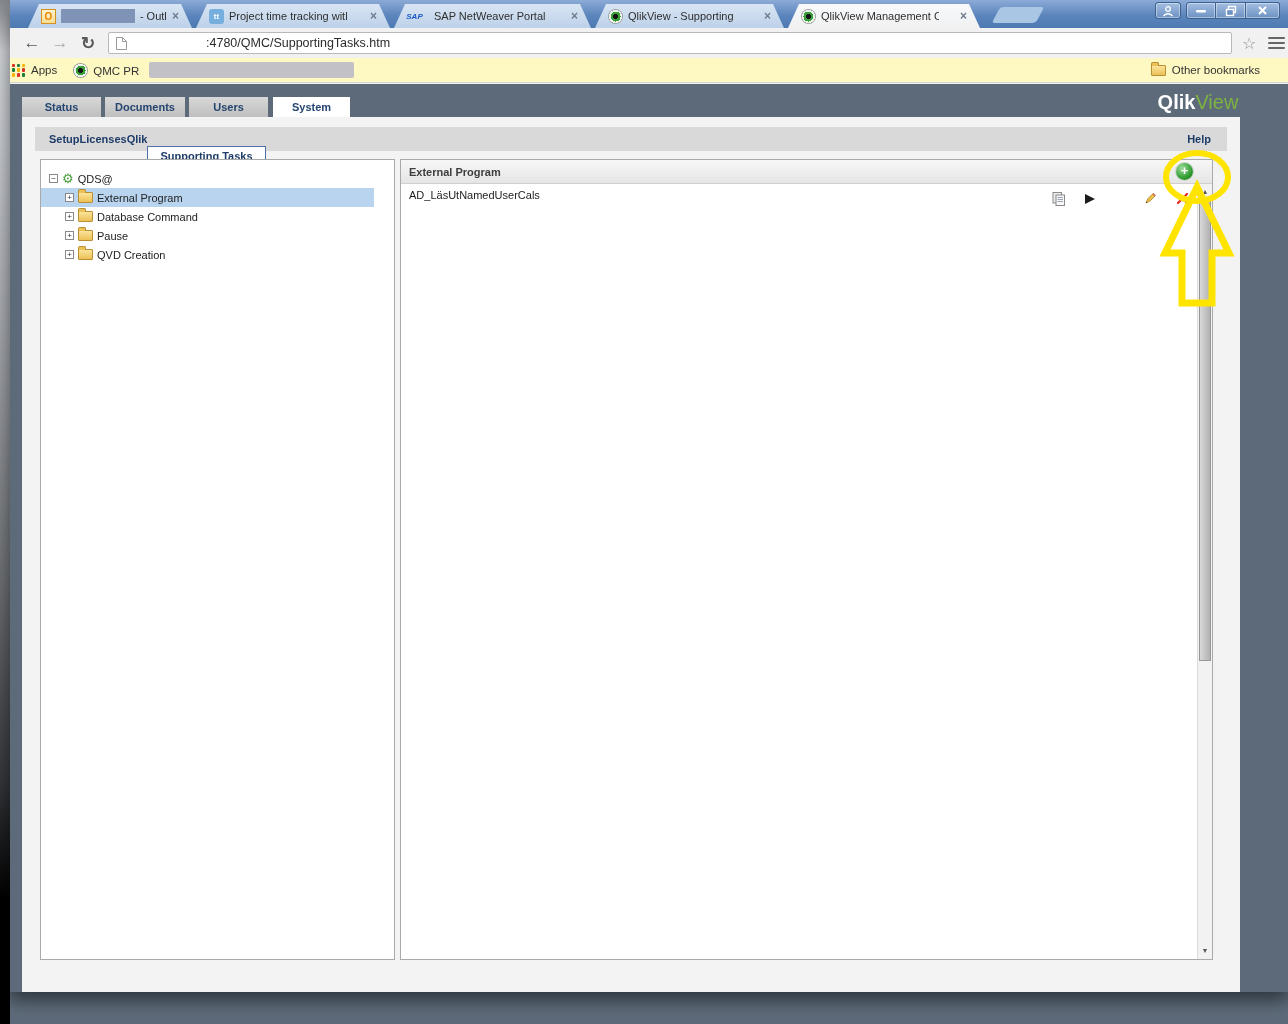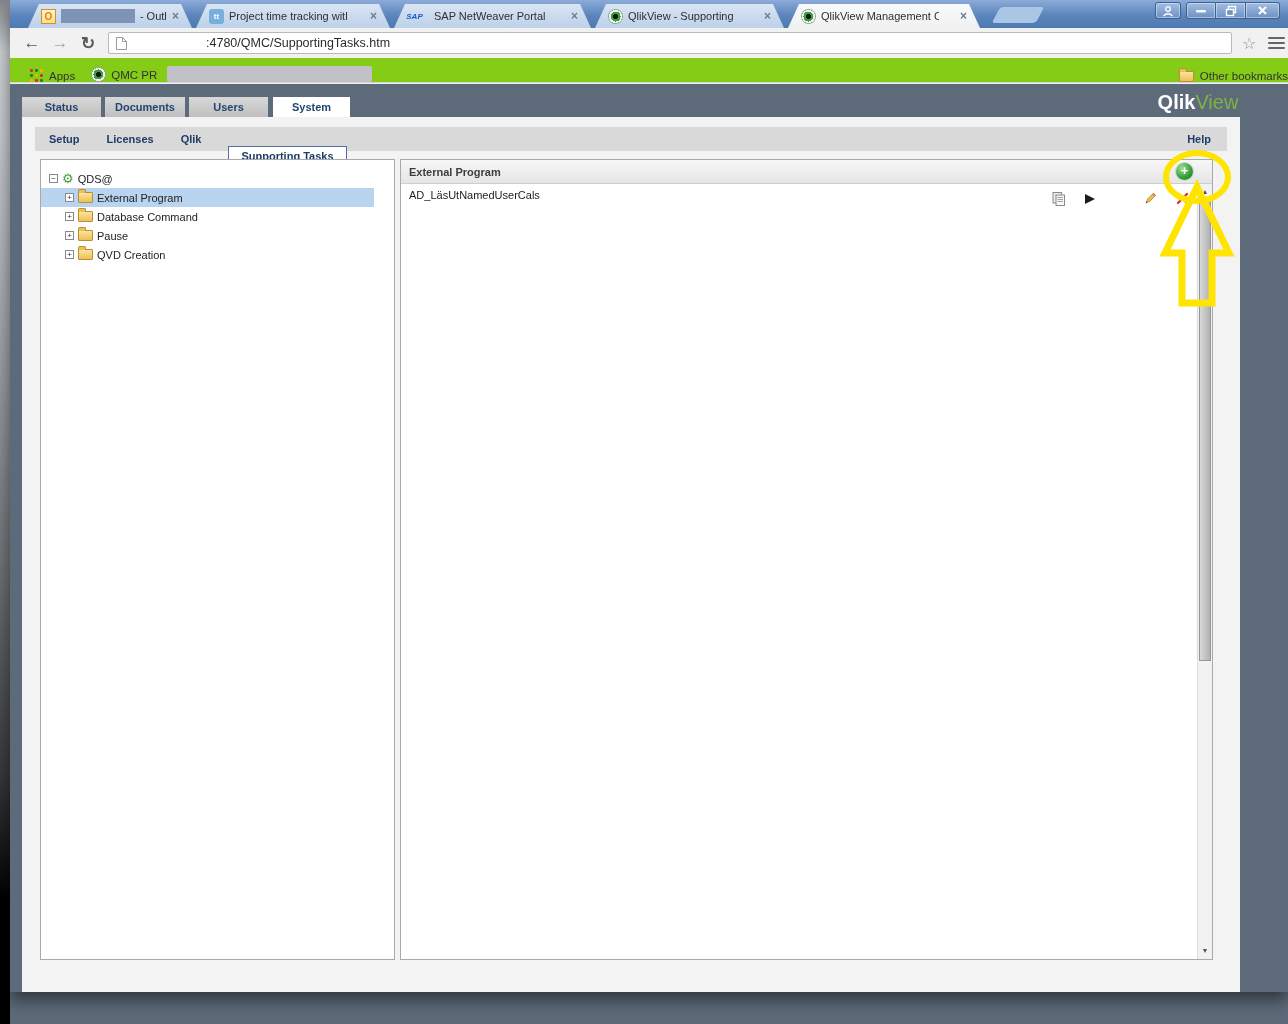--- a/index.html
+++ b/index.html
@@ -50,47 +50,47 @@
   .nav-btn.disabled { color:#a9a9a9; }
   .omnibox { margin-left:6px; width:1124px; height:22px; background:#fff; border:1px solid #b9b9b9;
     border-radius:2px; display:flex; align-items:center; padding:0 6px; }
   .url-gap { width:78px; }
   .url-text { font-size:12.5px; color:#2b2b2b; }
   .star-btn { margin-left:10px; font-size:16px; color:#909090; }
   .menu-btn { margin-left:12px; display:flex; flex-direction:column; gap:2.5px; }
   .menu-btn i { width:17px; height:2.6px; background:#666; border-radius:1px; }
 
   
-  .bookmarks { position:absolute; left:0; top:58px; width:100%; height:25px; background:#84cc16;
-    border-bottom:1px solid #d4d4d4; display:flex; align-items:flex-end; padding-left:20px; font-size:11.5px; color:#333; }
+  .bookmarks { position:absolute; left:0; top:58px; width:100%; height:25px; background:#fef9c3;
+    border-bottom:1px solid #d4d4d4; display:flex; align-items:center; padding-left:2px; font-size:11.5px; color:#333; }
   .apps-grid { width:13px; height:13px; display:grid; grid-template-columns:repeat(3,1fr); gap:1.5px; margin-right:6px; }
   .apps-grid i { border-radius:1px; }
   .bm-label { margin-right:16px; }
   .bm .favicon { display:inline-flex; vertical-align:-3px; margin-right:5px; }
   .redact-bm { width:205px; height:16px; background:#c2c2c6; border-radius:2px; margin-left:10px; }
-  .other-bm { position:absolute; right:0; display:flex; align-items:center; gap:6px; }
+  .other-bm { position:absolute; right:28px; display:flex; align-items:center; gap:6px; }
   .folder { width:15px; height:11px; background:linear-gradient(180deg,#fbe49c,#ecc156); border:1px solid #b98e35;
     border-radius:1px; position:relative; }
   .folder:before { content:""; position:absolute; left:-1px; top:-4px; width:6px; height:3px;
     background:#ecc156; border:1px solid #b98e35; border-bottom:none; border-radius:2px 2px 0 0; }
 
   
   .page { position:absolute; left:0; top:84px; width:100%; height:908px; background:#5d6a79; }
   .main-tab { position:absolute; top:13px; height:20px; line-height:20px; text-align:center;
     font-size:11px; font-weight:bold; color:#24456f;
     background:linear-gradient(180deg,#d8d8d8,#bfbfbf); }
   .main-tab.active { background:#fff; }
   .logo { position:absolute; left:1138px; top:7px; width:100px; text-align:center;
     font-size:20px; font-weight:bold; letter-spacing:0; }
   .logo .p1 { color:#fff; }
   .logo .p2 { color:#7cb342; font-weight:normal; }
 
   .card { position:absolute; left:12px; top:33px; width:1218px; height:875px; background:#f3f3f3; }
   .subbar { position:absolute; left:13px; top:10px; width:1192px; height:24px; background:#d9d9d9;
-    display:flex; align-items:center; padding-left:14px; gap:27px; font-size:11px; font-weight:bold; color:#1d3c68; }
+    display:flex; align-items:center; padding-left:14px; font-size:11px; font-weight:bold; color:#1d3c68; }
   .subtab.active { background:#fff; border:1px solid #4c6fa5; padding:3px 12px;margin-top:34px; }
   .help-tab { position:absolute; right:16px; top:0; height:24px; line-height:24px; }
 
   .panel { position:absolute; background:#fff; border:1px solid #a9a9a9; }
   .tree-panel { left:18px; top:42px; width:355px; height:801px; padding-top:9px; font-size:11px; color:#222; }
   .tree-row { height:19px; display:flex; align-items:center; gap:4px; padding-left:8px; }
   .tree-row.child { margin-left:0; padding-left:24px; }
   .tree-row.selected { background:#b9d4ef; margin-right:20px; }
   .expander { width:9px; height:9px; border:1px solid #898989; background:#fff; font-size:8px;
     line-height:7px; text-align:center; color:#333; flex:0 0 9px; }

